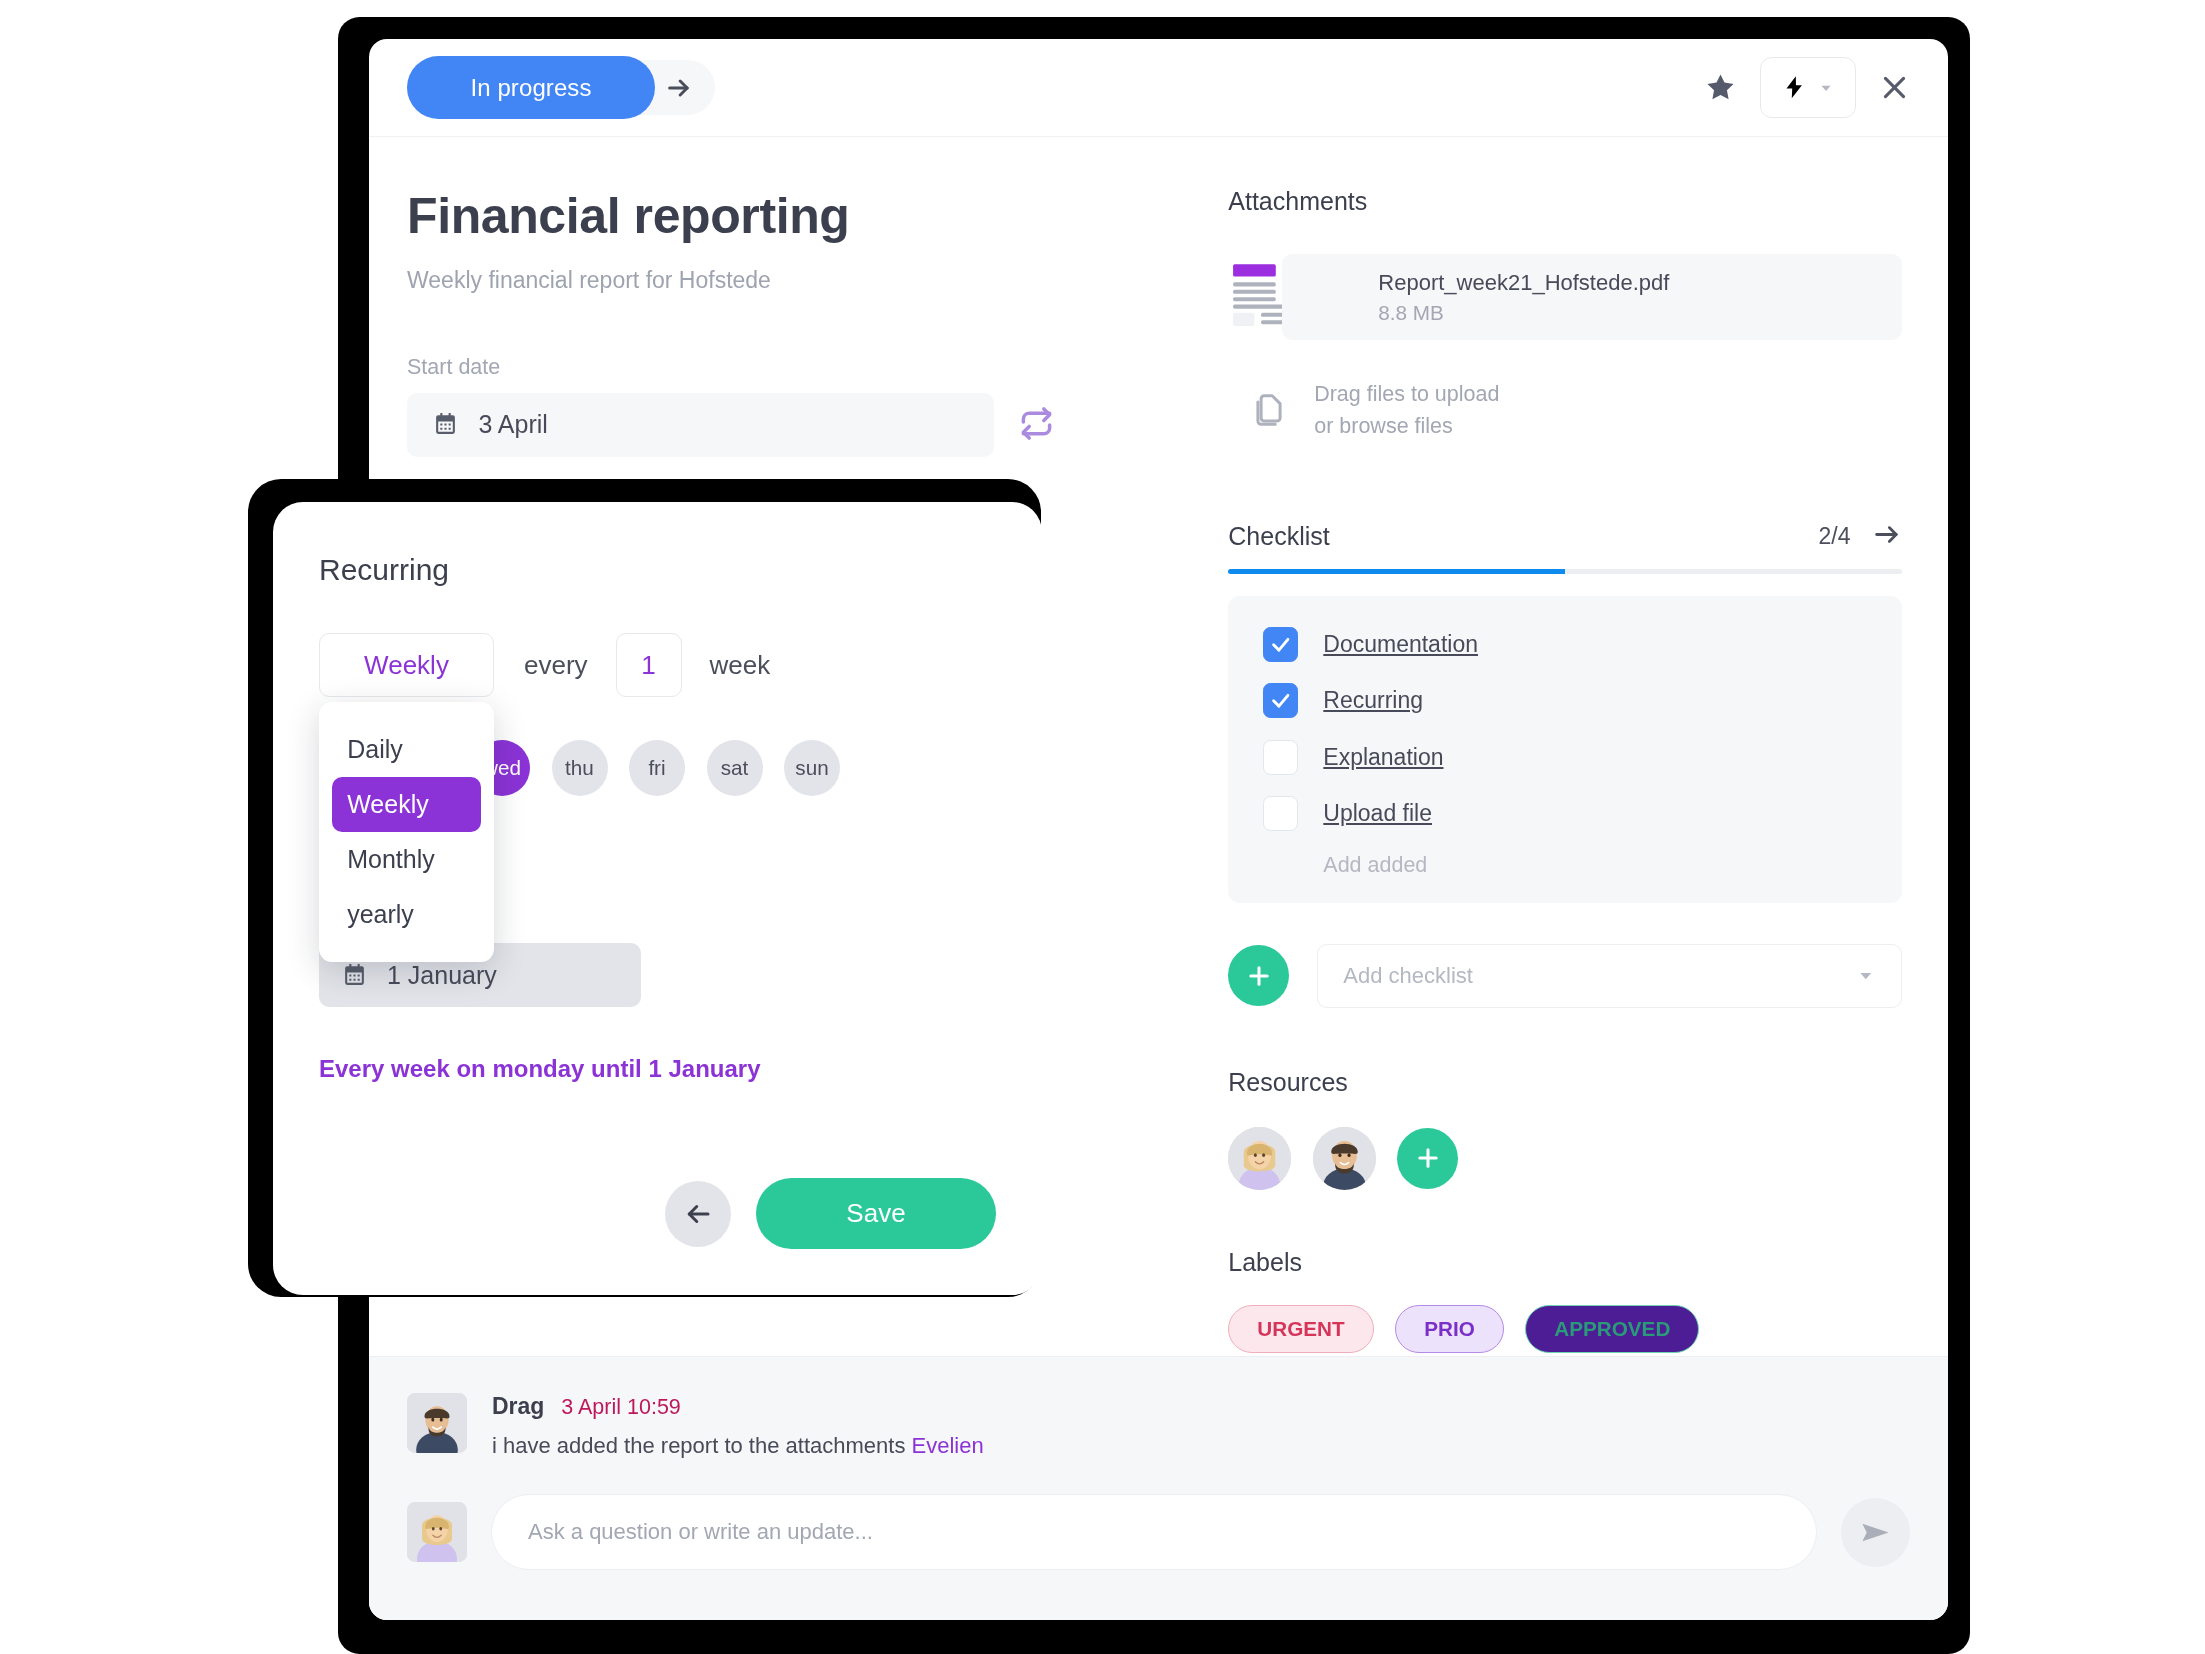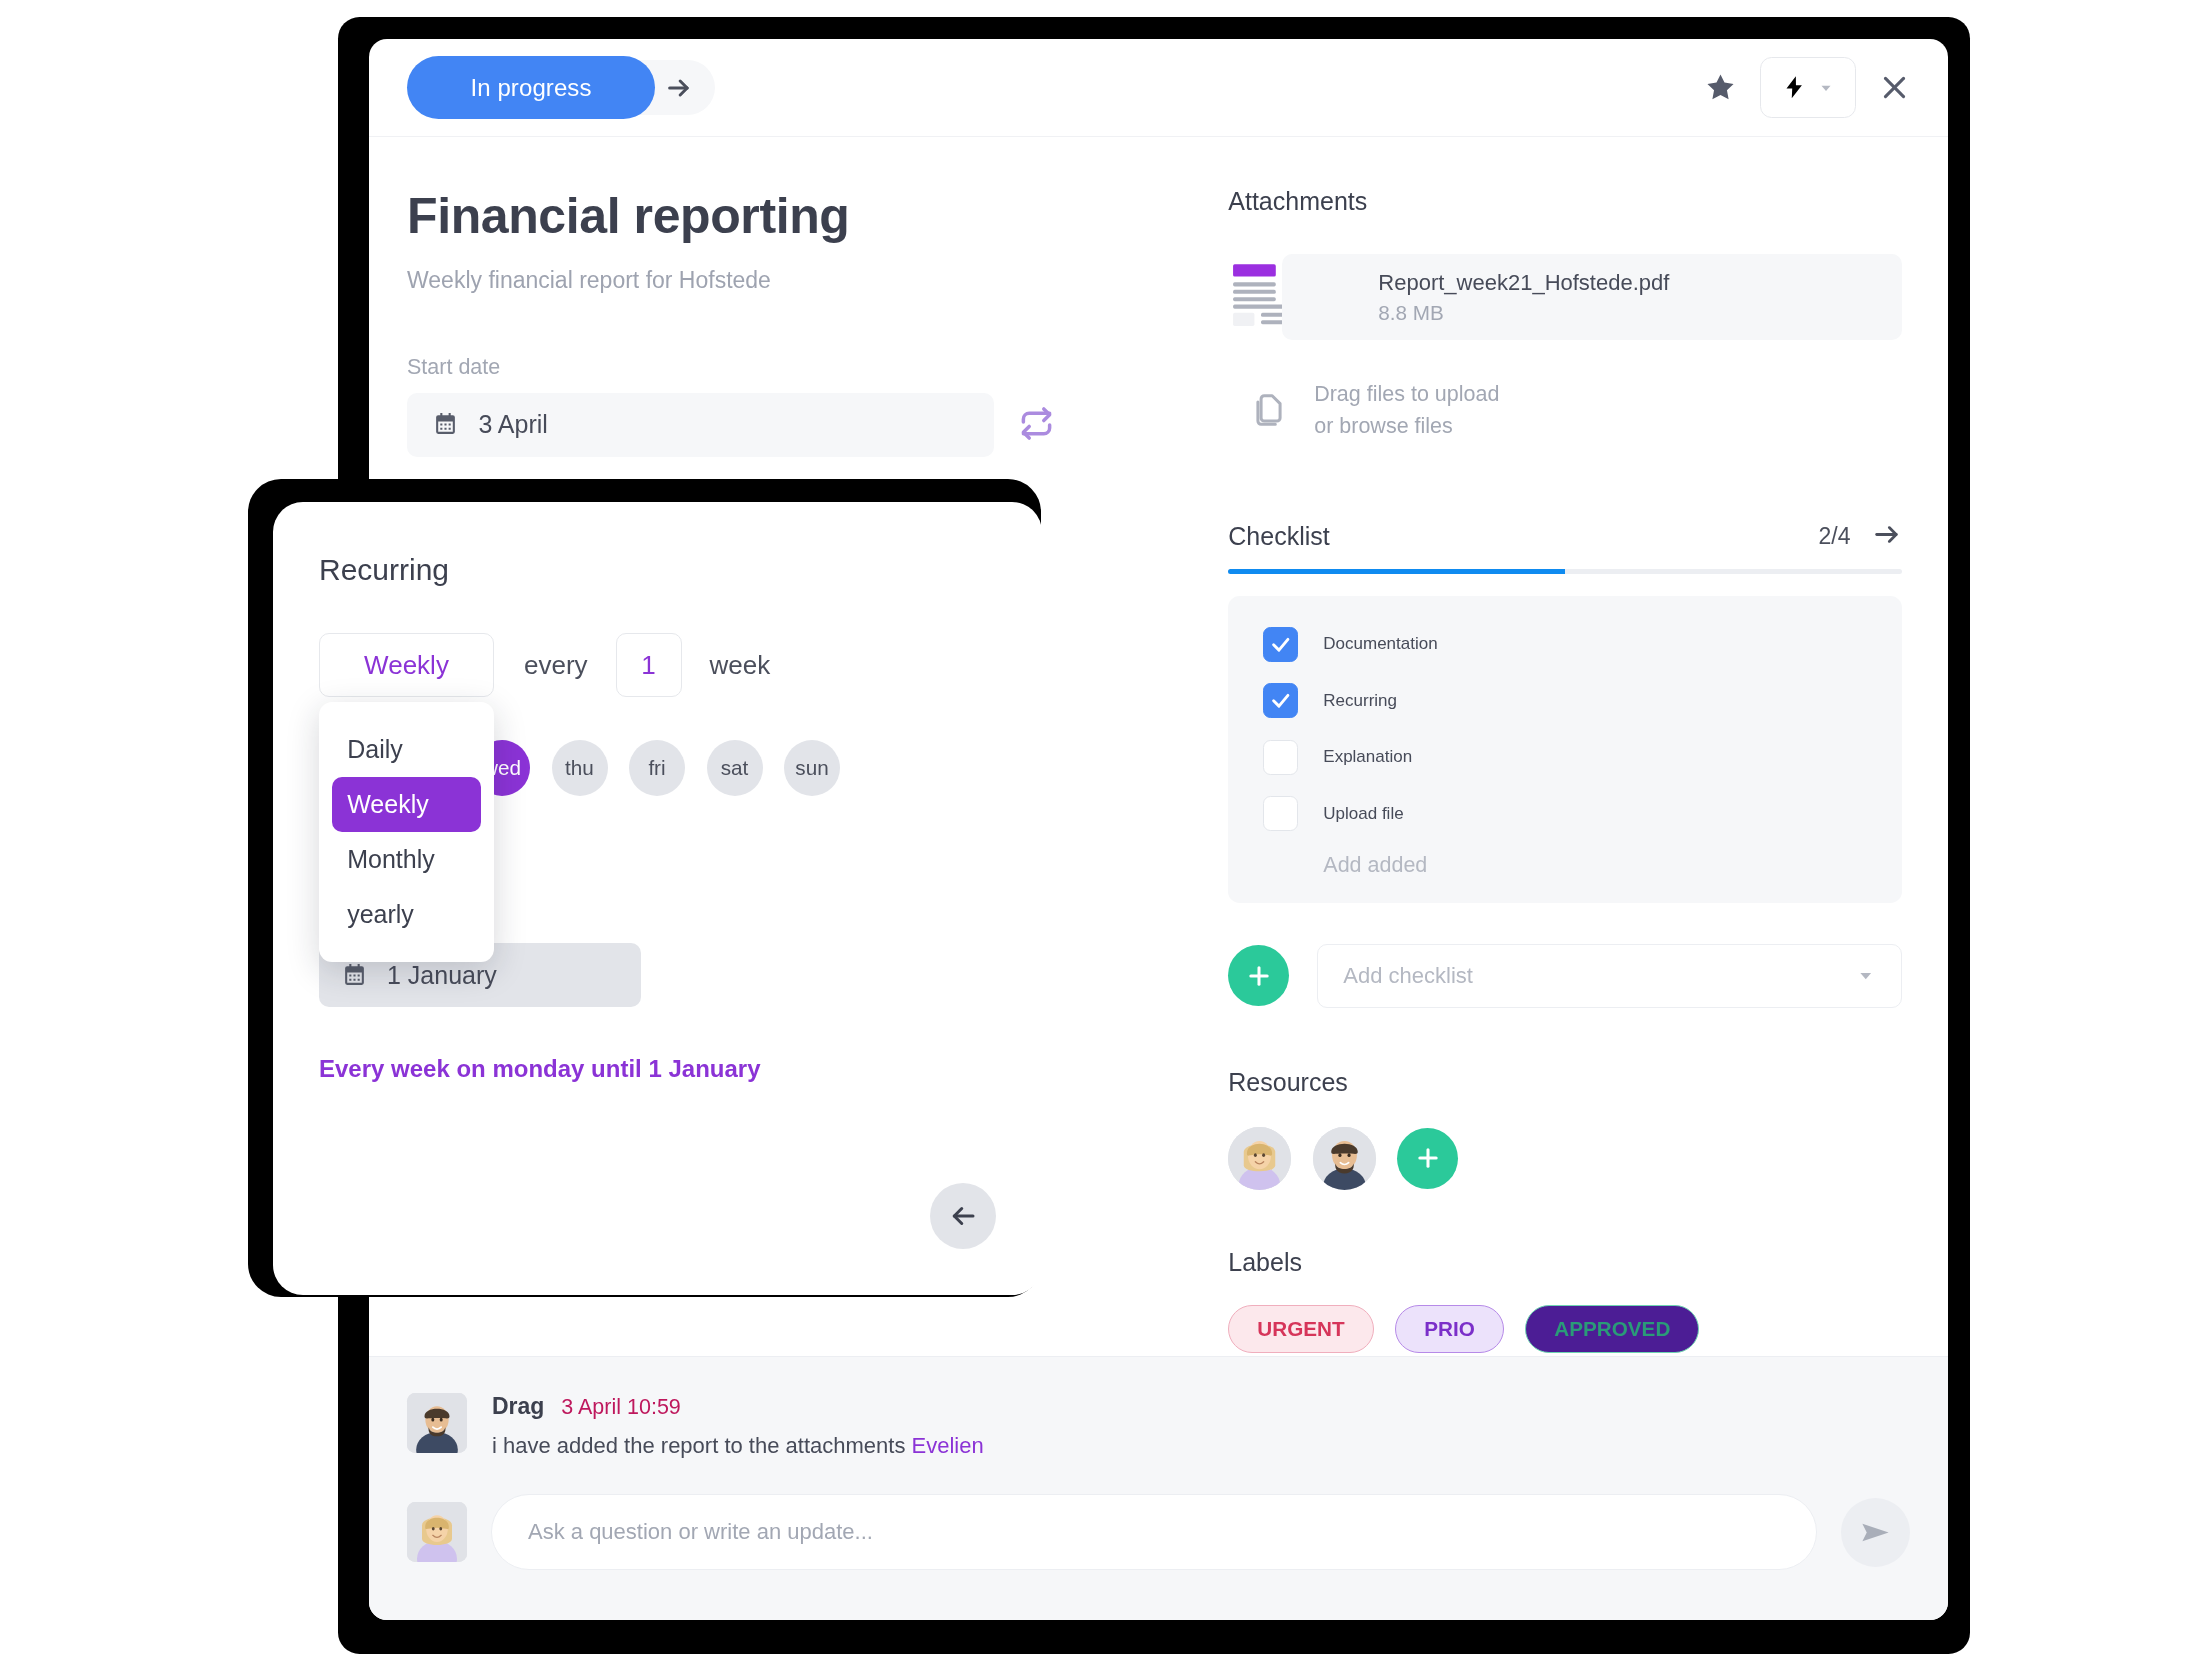--- a/index.html
+++ b/index.html
@@ -153,21 +153,21 @@
     padding: 31px 35px 25px 35px;
   }
   .chk-item { display: flex; align-items: center; gap: 25px; margin-bottom: 21.5px; cursor: pointer; }
   .cbx {
     width: 35px; height: 35px; border-radius: 7.4px;
     background: #ffffff; border: 1.7px solid #e3e6eb;
     display: flex; align-items: center; justify-content: center;
     flex: 0 0 35px;
   }
   .cbx.on { background: #4285f4; border-color: #4285f4; }
-  .chk-label { font-size: 17px; color: #474b59; }
+  .chk-label { font-size: 23px; color: #474b59; text-decoration: underline; }
   .chk-add { font-size: 21.5px; color: #b4b8c2; margin-left: 60px; cursor: pointer; }
 
   .addchk-row { margin-top: 41px; display: flex; align-items: center; gap: 28px; }
   .fab {
     width: 61px; height: 61px; border-radius: 50%;
     background: #2bc99a; color: #fff;
     display: flex; align-items: center; justify-content: center;
     flex: 0 0 61px; cursor: pointer;
   }
   .addchk-select {
@@ -636,16 +636,17 @@
 
     <div class="mod-actions">
       <div class="back-btn">
         <span style="display:flex;color:#3c404e">
           <svg width="30" height="30" viewBox="0 0 24 24" fill="none" stroke="currentColor" stroke-width="2.4" stroke-linecap="round" stroke-linejoin="round">
               <line x1="20" y1="12" x2="5" y2="12"></line>
               <polyline points="11 6 5 12 11 18"></polyline>
             </svg>
         </span>
       </div>
+      <button class="save-btn">Save</button>
     </div>
   </div>
 </div>
 
 
 </body></html>

